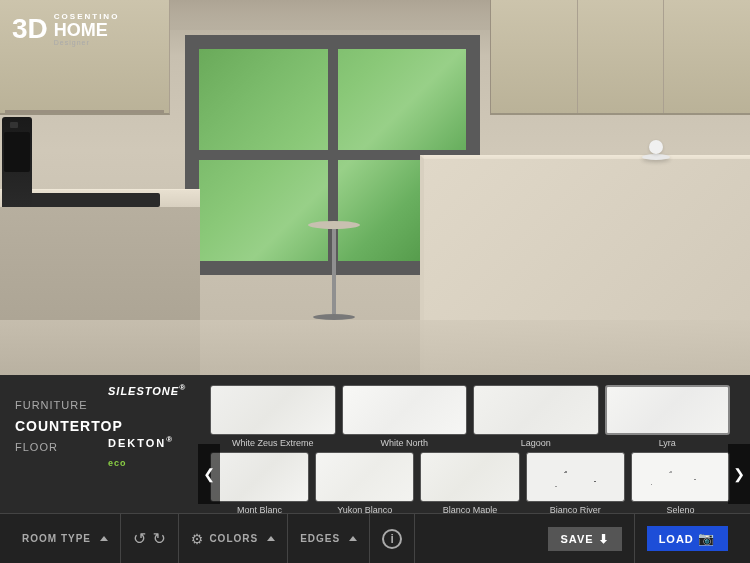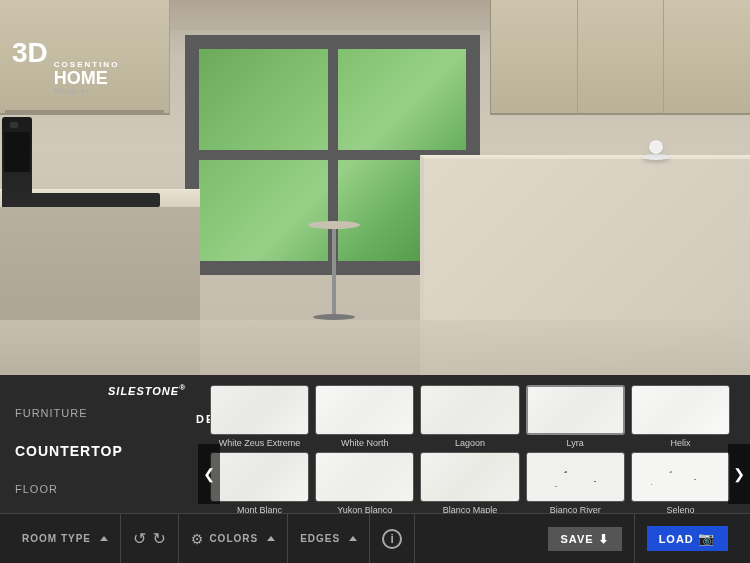--- a/index.html
+++ b/index.html
@@ -25,21 +25,20 @@
     }
     .logo-3d {
       font-size: 28px;
       font-weight: bold;
       color: white;
       line-height: 1;
     }
     .logo-text {
       display: flex;
       flex-direction: column;
-      margin-top: 48px;
     }
     .logo-cosentino {
       font-size: 8px;
       color: white;
       letter-spacing: 2px;
       font-weight: bold;
     }
     .logo-home {
       font-size: 18px;
       font-weight: bold;
@@ -81,45 +80,45 @@
       left: 0;
     }
 
     
     .category-sidebar {
       position: absolute;
       top: 0;
       left: 0;
       width: 200px;
       height: 138px;
-      padding: 30px 15px;
+      padding: 22px 15px;
       display: flex;
       flex-direction: column;
-      gap: 20px;
+      gap: 3px;
     }
 
     .category-item {
       font-size: 11px;
       color: #aaa;
       letter-spacing: 1px;
       cursor: pointer;
       padding: 2px 0;
     }
     .category-item.active {
       color: white;
       font-weight: bold;
       font-size: 14px;
     }
 
     .brand-logos {
       position: absolute;
       top: 8px;
       left: 108px;
       display: flex;
-      flex-direction: row;
+      flex-direction: column;
       gap: 10px;
     }
     .brand-silestone {
       font-size: 11px;
       color: white;
       letter-spacing: 1px;
       font-style: italic;
       font-weight: bold;
     }
     .brand-silestone span {
@@ -371,24 +370,20 @@
           <div class="tile-label">White North</div>
         </div>
         <div class="tile-item">
           <div class="tile-swatch swatch-lag"></div>
           <div class="tile-label">Lagoon</div>
         </div>
         <div class="tile-item">
           <div class="tile-swatch swatch-lyr"></div>
           <div class="tile-label">Lyra</div>
         </div>
-        <div class="tile-item">
-          <div class="tile-swatch swatch-hel"></div>
-          <div class="tile-label">Helix</div>
-        </div>
       </div>
     <div class="tile-row" id="tile-row-2">
         <div class="tile-item">
           <div class="tile-swatch swatch-mb"></div>
           <div class="tile-label">Mont Blanc</div>
         </div>
         <div class="tile-item">
           <div class="tile-swatch swatch-yb"></div>
           <div class="tile-label">Yukon Blanco</div>
         </div>

